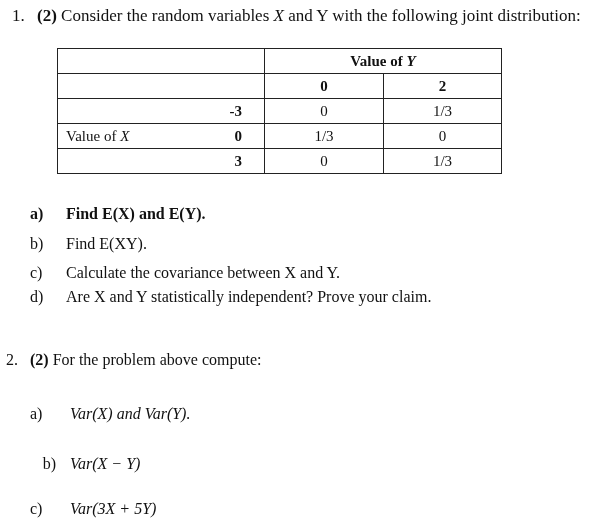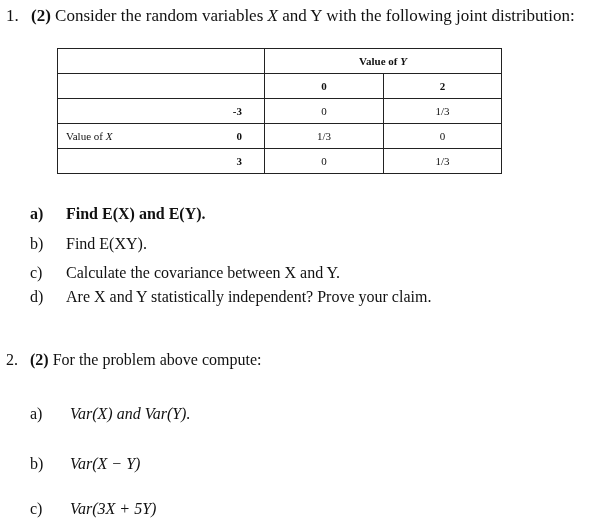--- a/index.html
+++ b/index.html
@@ -6,36 +6,36 @@
   body {
     width: 607px; height: 524px; position: relative; overflow: hidden;
     font-family: "Liberation Serif", "DejaVu Serif", serif;
     color: #111111; font-size: 16px;
   }
   .abs { position: absolute; white-space: nowrap; }
   b { font-weight: bold; }
   i { font-style: italic; }
   table.joint {
     position: absolute; left: 57px; top: 48px;
-    border-collapse: collapse; font-size: 11px;
+    border-collapse: collapse; font-size: 15px;
   }
   table.joint td {
     border: 1.5px solid #222; padding: 0; height: 24px; vertical-align: middle;
   }
   .c-label { width: 128px; border-right: none !important; text-align: left; padding-left: 8px !important; font-weight: normal; }
   .c-xval { width: 48px; border-left: none !important; text-align: right; padding-right: 22px !important; font-weight: bold; }
   .c-y0 { width: 118px; text-align: center; }
   .c-y2 { width: 117px; text-align: center; }
   .bold { font-weight: bold; }
   .sub-label { display: inline-block; width: 26px; }
 </style>
 </head>
 <body>
 
-<div class="abs" style="left:6px; top:6px; font-size:17px;">
+<div class="abs" style="left:12px; top:6px; font-size:17px;">
   <span>1.</span>
   <b style="margin-left:8px;">(2)</b>
   <span>Consider the random variables</span>
   <i>X</i>
   <span>and Y with the following joint distribution:</span>
 </div>
 
 <table class="joint">
   <tbody>
       <tr>
@@ -90,20 +90,20 @@
 <div class="abs" style="left:6px; top:351px; font-size:16px;">
   <span>2.</span>
   <b style="margin-left:8px;">(2)</b>
   <span>For the problem above compute:</span>
 </div>
 
 <div class="abs" style="left:30px; top:405px;">
   <span class="sub-label">a)</span>
   <i style="margin-left:10px;">Var(X) and Var(Y).</i>
 </div>
-<div class="abs" style="left:30px; top:455px;">
+<div class="abs" style="left:30px; top:455px;text-align:right;">
   <span class="sub-label">b)</span>
   <i style="margin-left:10px;">Var(X − Y)</i>
 </div>
 <div class="abs" style="left:30px; top:500px;">
   <span class="sub-label">c)</span>
   <i style="margin-left:10px;">Var(3X + 5Y)</i>
 </div>
 
 </body></html>

